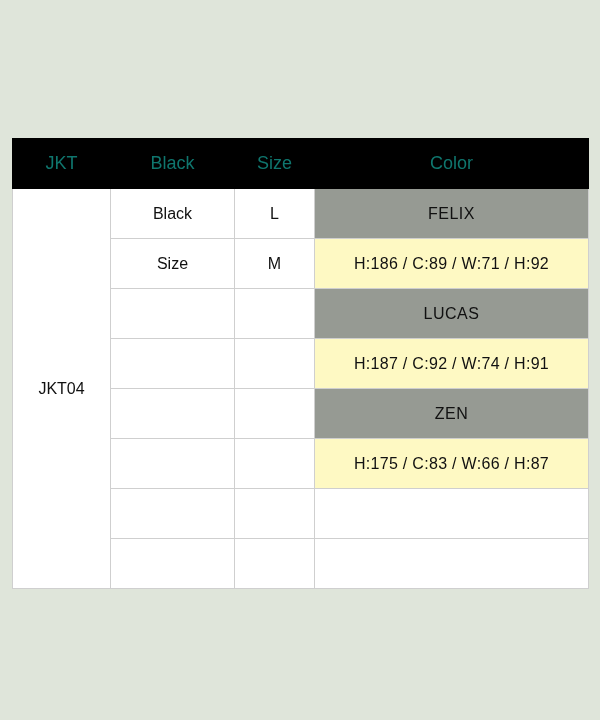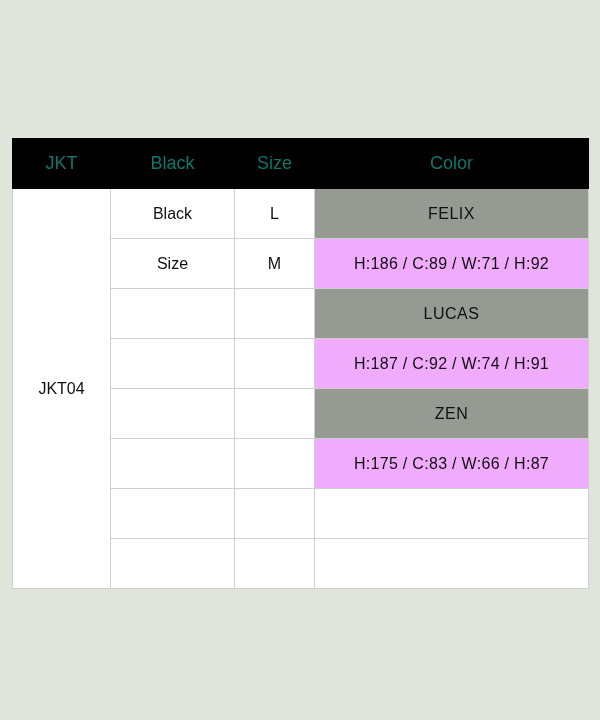--- a/index.html
+++ b/index.html
@@ -69,21 +69,21 @@
     font-size: 16px;
   }
   td.model-name {
     background: #969a93;
     color: #ffffff;
     font-weight: normal;
     font-size: 17px;
     letter-spacing: 0.5px;
   }
   td.model-measure {
-    background: #f0abfc;
+    background: #fef9c3;
     color: #1a1a1a;
     font-size: 16px;
     letter-spacing: 0.3px;
   }
   td.blank {
     background: #ffffff;
   }
 </style>
 </head>
 <body>

